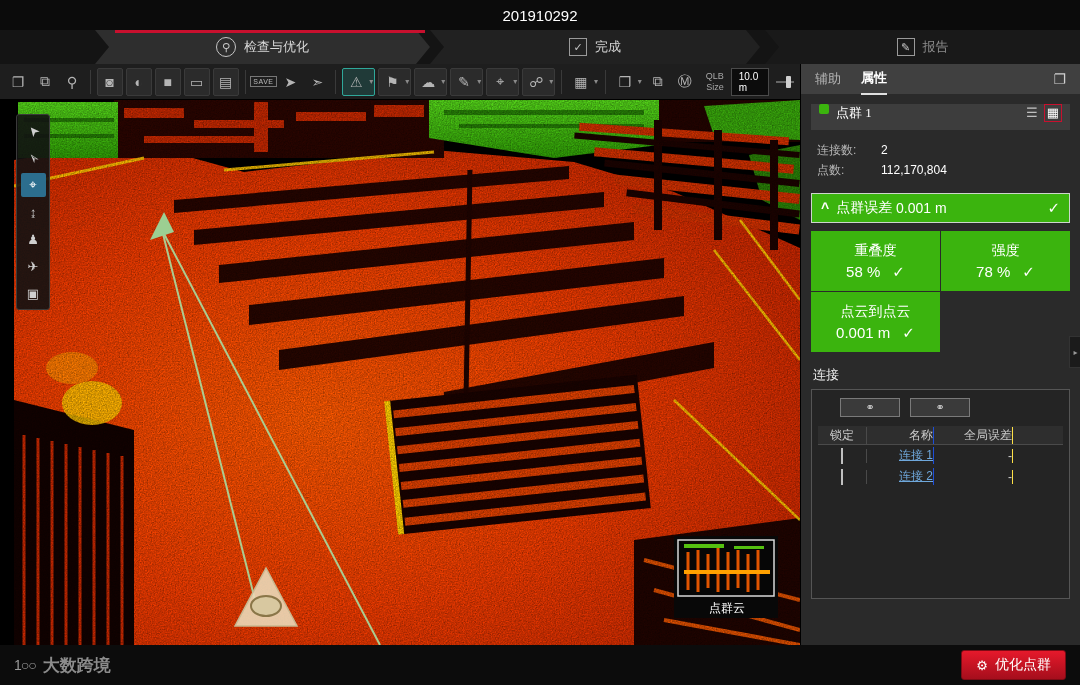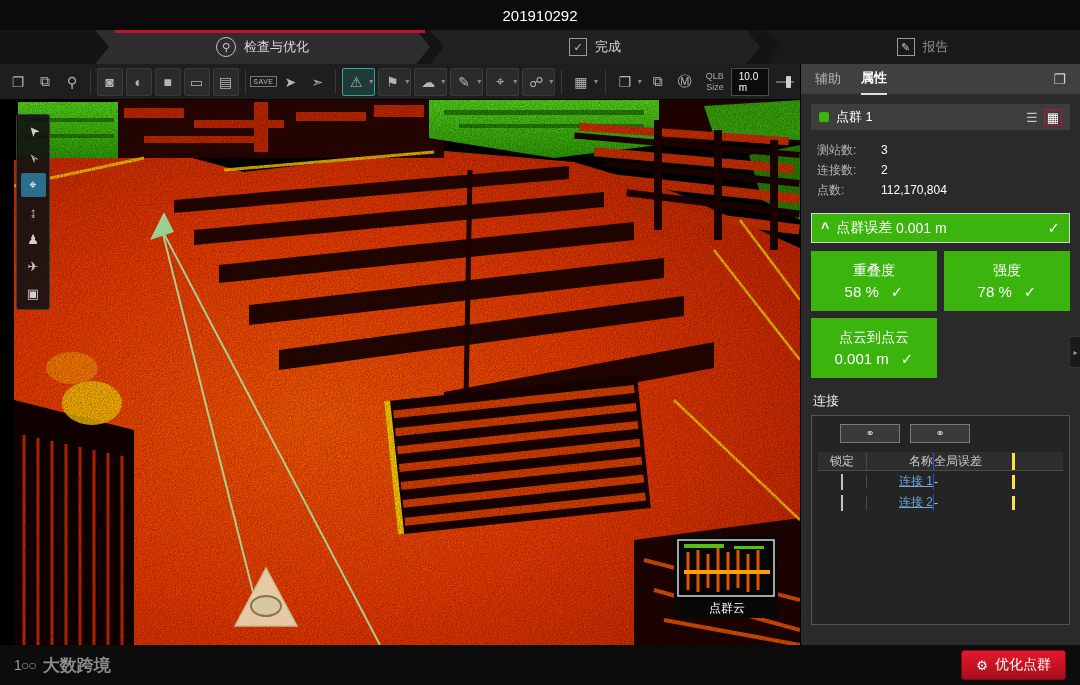--- a/index.html
+++ b/index.html
@@ -49,49 +49,49 @@
     color:#cfcfcf;font-size:13px;border-radius:2px;}
   .lt-active{background:#2c6e8e;color:#fff;}
   .cursor-rot{transform:rotate(-130deg);display:inline-block;}
   
   .right-panel{position:absolute;left:800px;top:64px;width:280px;height:581px;background:#2a2a2a;
     border-left:1px solid #000;box-sizing:border-box;}
   .panel-tabs{height:30px;display:flex;align-items:center;gap:20px;padding:0 14px;background:#404040;font-size:13px;}
   .panel-tab{color:#b5b5b5;height:30px;display:flex;align-items:center;}
   .panel-tab.active{color:#fff;font-weight:bold;border-bottom:2px solid #e0e0e0;}
   .pane-icon{margin-left:auto;color:#d0d0d0;font-size:14px;}
-  .bundle-header{margin:10px 10px 0;height:26px;background:#3d3d3d;display:flex;align-items:center;
-    gap:7px;padding:0 8px;font-size:13px;color:#fff;}
+  .bundle-header{margin:10px 10px 0;height:26px;background:#3d3d3d;display:flex;align-items:flex-start;
+    gap:7px;padding:0 8px;font-size:13px;color:#fff;font-family:Liberation Serif, serif;}
   .bh-cube{width:10px;height:10px;background:#3bb40e;border-radius:2px;}
   .view-icons{margin-left:auto;display:flex;gap:6px;align-items:center;}
   .vi{font-size:13px;color:#c0c0c0;}
   .vi.active{border:1px solid #c8102e;padding:0 2px;color:#fff;}
   .stats{margin:10px 16px 0;font-size:12px;}
   .stat-row{display:flex;height:20px;align-items:center;}
   .stat-label{width:64px;color:#b5b5b5;}
   .stat-value{color:#fff;}
   .error-banner{margin:13px 10px 0;height:30px;background:#3bb40e;border:1px solid #cdd6cd;
     display:flex;align-items:center;padding:0 9px;color:#fff;font-size:14px;box-sizing:border-box;}
   .eb-collapse{margin-right:7px;font-weight:bold;}
   .eb-check{margin-left:auto;font-size:15px;}
-  .tiles{margin:8px 10px 0;display:grid;grid-template-columns:1fr 1fr;gap:7px;}
+  .tiles{margin:8px 10px 0;display:grid;grid-template-columns:1fr 1fr;gap:1px;}
   .tile{height:60px;background:#3bb40e;color:#fff;display:flex;flex-direction:column;
     align-items:center;justify-content:center;gap:3px;font-size:14px;}
   .tile .val-row{display:flex;gap:12px;align-items:center;font-size:15px;}
   .tile.gray{background:#8f8f8f;color:#f2f2f2;}
   .links-title{margin:14px 12px 5px;font-size:13px;color:#ececec;font-family:Liberation Mono, monospace;}
   .links-box{margin:0 10px;border:1px solid #555;background:#242424;height:210px;padding:6px;box-sizing:border-box;}
   .link-buttons{display:flex;gap:10px;margin:2px 0 9px 22px;}
   .link-btn{width:58px;height:17px;background:#3a3a3a;border:1px solid #7a7a7a;
     display:flex;align-items:center;justify-content:center;color:#ccc;font-size:11px;}
   .lt-header{display:flex;height:18px;background:#2e2e2e;border-bottom:1px solid #4a4a4a;
     color:#ccc;font-size:12px;align-items:center;}
   .col-lock{width:48px;text-align:center;border-right:1px solid #4a4a4a;}
   .col-name{width:66px;text-align:right;border-right:1px solid #1d4ed8;}
-  .col-err{width:78px;text-align:left;border-right:3px solid #fde047;}
+  .col-err{width:78px;text-align:right;border-right:1px solid #fde047;}
   .col-sw{flex:1;}
   .lt-row{display:flex;height:21px;align-items:center;font-size:12px;}
   .chk{width:11px;height:11px;border:1px solid #c0c0c0;background:transparent;margin:0 auto;}
   .link-name{color:#6fa8dc;text-decoration:underline;}
   .err-val{color:#ccc;}
   .swatch{width:28px;height:17px;background:#2db40a;margin-left:8px;}
   .collapse-handle{position:absolute;left:1069px;top:336px;width:11px;height:30px;background:#1b1b1b;
     border:1px solid #333;display:flex;align-items:center;justify-content:center;color:#999;font-size:8px;z-index:6;}
   
   .bottom-bar{position:absolute;left:0;top:645px;width:1080px;height:40px;background:#0c0c0c;
@@ -369,24 +369,20 @@
       <span class="bh-cube"></span>
       <span>点群 1</span>
       <span class="view-icons">
         <span class="vi">☰</span>
         <span class="vi active">▦</span>
       </span>
     </div>
 
     <div class="stats">
       <div class="stat-row">
-        <span class="stat-label">测站数:</span>
-        <span class="stat-value">3</span>
-      </div>
-      <div class="stat-row">
         <span class="stat-label">连接数:</span>
         <span class="stat-value">2</span>
       </div>
       <div class="stat-row">
         <span class="stat-label">点数:</span>
         <span class="stat-value">112,170,804</span>
       </div>
     </div>
 
     <div class="error-banner">

